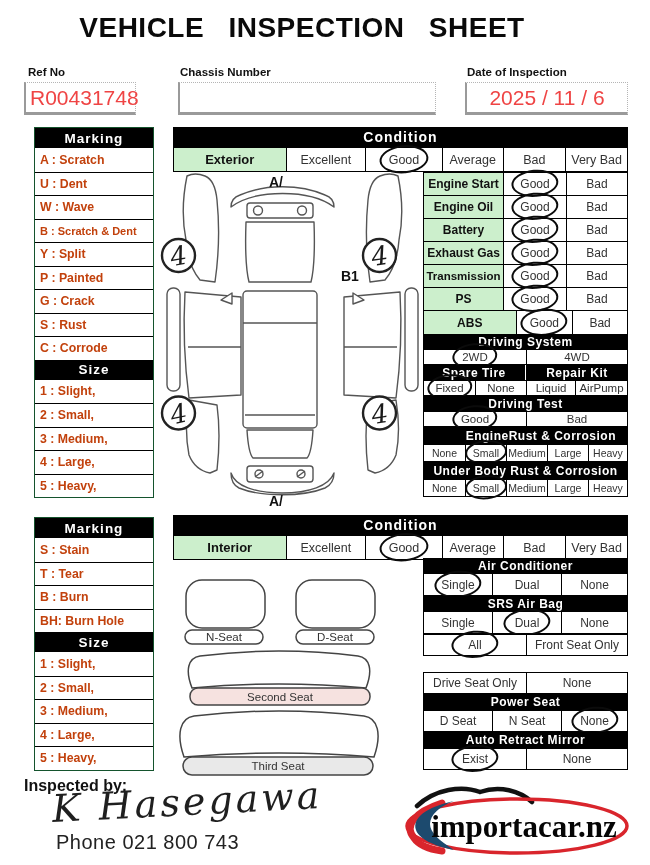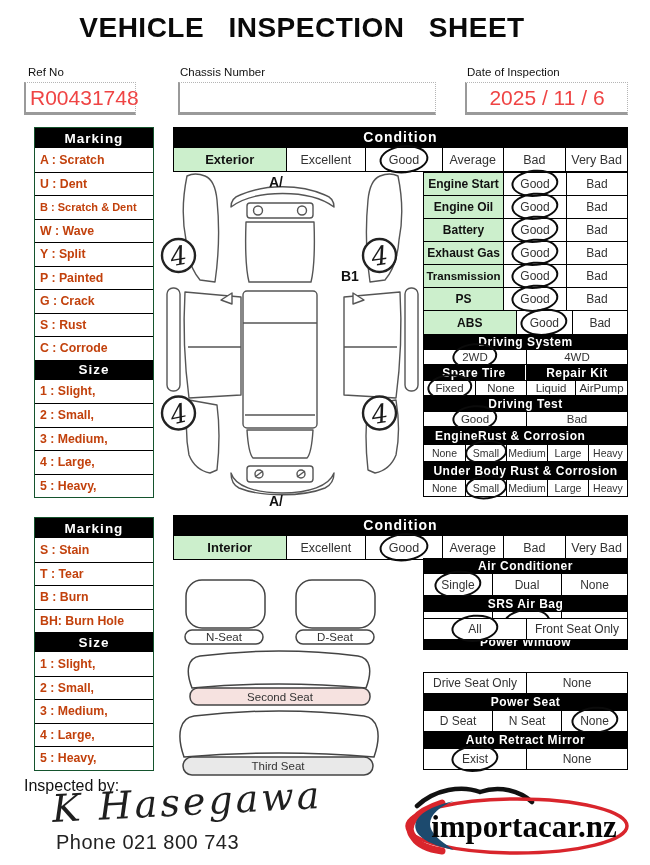--- a/index.html
+++ b/index.html
@@ -8,21 +8,21 @@
   .bar{background:#000;color:#fff;font-weight:bold;display:flex;align-items:center;justify-content:center;letter-spacing:1px;box-sizing:border-box}
   .row{display:flex;border:1px solid #000;background:#fff;box-sizing:border-box}
   .cell{display:flex;align-items:center;justify-content:center;border-left:1px solid #000;box-sizing:border-box;position:relative;color:#333;height:100%}
   .cell:first-child{border-left:none}
   .green{background:#ccefcc;color:#111;font-weight:bold}
   .circled::after{content:"";position:absolute;left:50%;top:50%;width:3.6em;height:1.95em;border:2.6px solid #0b0b0b;border-radius:50%;transform:translate(-50%,-52%) rotate(-5deg);pointer-events:none}
   .side-table{position:absolute;left:34px;width:120px;border:1px solid #14532d;background:#fff;box-sizing:border-box}
   .lt-head{height:20px;font-size:13.5px}
   .lt-row{height:23.5px;display:flex;align-items:center;padding-left:5px;font-size:12.3px;font-weight:bold;color:#c2410c;border-top:1px solid #000;box-sizing:border-box}
   .lt-row.first{border-top:none}
-  .fieldlabel{font-size:11.5px;font-weight:normal;color:#111}
+  .fieldlabel{font-size:11.5px;font-weight:bold;color:#111}
   .fieldbox{position:absolute;height:33px;background:#fff;border:2px solid #9a9a9a;border-top:1px dotted #b5b5b5;border-right:1px dotted #b5b5b5;border-bottom-width:3px;box-sizing:border-box;display:flex;align-items:center;font-size:21px;color:#ef4444}
   .smallbar{font-size:12px;letter-spacing:.5px}
   .opt-sm{font-size:11.5px}
   .title{position:absolute;top:12px;left:0;width:100%;text-align:center;font-size:28px;font-weight:bold;word-spacing:16px;letter-spacing:.5px;color:#0a0a0a;padding-right:46px;box-sizing:border-box}
   .sig{position:absolute;left:52px;top:780px;font-family:"DejaVu Serif",serif;font-style:italic;font-size:38px;color:#1f1f1f;letter-spacing:3px;transform:rotate(-3deg);white-space:nowrap}
   .phone{position:absolute;left:56px;top:831px;font-size:20px;color:#222;letter-spacing:.5px}
   svg{display:block}
 </style>
 </head>
 <body>
@@ -40,22 +40,22 @@
     </div>
   <div class="abs fieldlabel" style="left:467px;top:66px">Date of Inspection</div>
   <div class="fieldbox" style="left:465px;top:82px;width:163px;justify-content:center">
       <span>2025 / 11 / 6</span>
     </div>
 
   <div class="side-table" style="top:127px">
     <div class="bar lt-head">Marking</div>
     <div class="lt-row first">A : Scratch</div>
     <div class="lt-row">U : Dent</div>
+    <div class="lt-row">W : Wave</div>
     <div class="lt-row" style="font-size:11px">B : Scratch &amp; Dent</div>
-    <div class="lt-row">W : Wave</div>
     <div class="lt-row">Y : Split</div>
     <div class="lt-row">P : Painted</div>
     <div class="lt-row">G : Crack</div>
     <div class="lt-row">S : Rust</div>
     <div class="lt-row">C : Corrode</div>
     <div class="bar lt-head">Size</div>
     <div class="lt-row first">1 : Slight,</div>
     <div class="lt-row">2 : Small,</div>
     <div class="lt-row">3 : Medium,</div>
     <div class="lt-row">4 : Large,</div>
@@ -123,21 +123,21 @@
     <div class="cell circled" style="width:51px">Fixed</div>
     <div class="cell" style="width:51px">None</div>
     <div class="cell" style="width:49px">Liquid</div>
     <div class="cell" style="width:52px">AirPump</div>
   </div>
   <div class="bar abs smallbar" style="left:423px;top:396px;width:205px;height:15px">Driving Test</div>
   <div class="row abs opt-sm" style="left:423px;top:411px;width:205px;height:16px">
     <div class="cell circled" style="width:102px">Good</div>
     <div class="cell" style="width:101px">Bad</div>
   </div>
-  <div class="bar abs smallbar" style="left:423px;top:427px;width:205px;height:17px;justify-content:flex-start;padding:0 12px">
+  <div class="bar abs smallbar" style="left:423px;top:427px;width:205px;height:17px;justify-content:flex-end;padding:0 12px">
     <span>Engine</span>
     <span>Rust &amp; Corrosion</span>
   </div>
   <div class="row abs" style="left:423px;top:444px;width:205px;height:18px;font-size:10.5px">
     <div class="cell" style="width:41px">None</div>
     <div class="cell circled" style="width:41px">Small</div>
     <div class="cell" style="width:41px">Medium</div>
     <div class="cell" style="width:41px">Large</div>
     <div class="cell" style="width:39px">Heavy</div>
   </div>
@@ -260,21 +260,21 @@
     <div class="cell" style="width:69px">Dual</div>
     <div class="cell" style="width:66px">None</div>
   </div>
   <div class="bar abs smallbar" style="left:423px;top:596px;width:205px;height:15px">SRS Air Bag</div>
   <div class="row abs" style="left:423px;top:611px;width:205px;height:23px;font-size:12px">
     <div class="cell" style="width:68px">Single</div>
     <div class="cell circled" style="width:69px">Dual</div>
     <div class="cell" style="width:66px">None</div>
   </div>
   <div class="bar abs smallbar" style="left:423px;top:634px;width:205px;height:16px">Power Window</div>
-  <div class="row abs" style="left:423px;top:618px;width:205px;height:22px;font-size:12px">
+  <div class="row abs" style="left:423px;top:634px;width:205px;height:22px;font-size:12px">
     <div class="cell circled" style="width:102px">All</div>
     <div class="cell" style="width:101px">Front Seat Only</div>
   </div>
   <div class="row abs" style="left:423px;top:672px;width:205px;height:22px;font-size:12px">
     <div class="cell" style="width:102px">Drive Seat Only</div>
     <div class="cell" style="width:101px">None</div>
   </div>
   <div class="bar abs smallbar" style="left:423px;top:694px;width:205px;height:16px">Power Seat</div>
   <div class="row abs" style="left:423px;top:710px;width:205px;height:22px;font-size:12px">
     <div class="cell" style="width:68px">D Seat</div>

